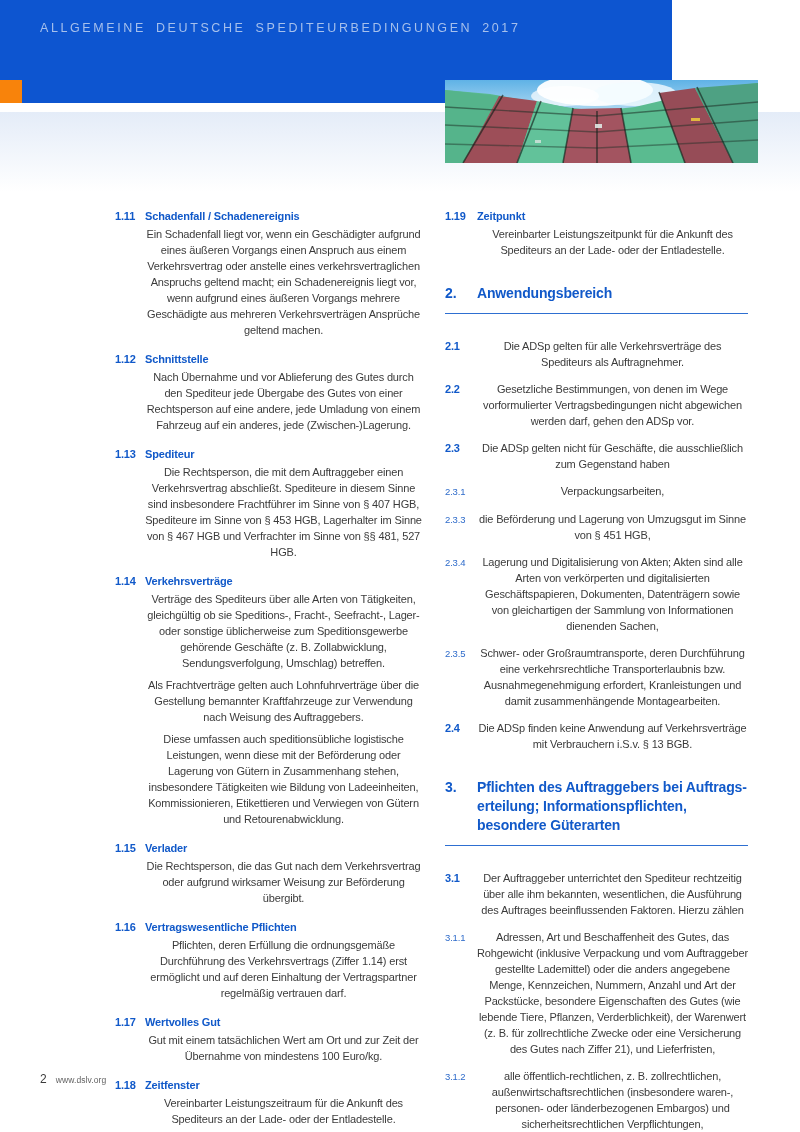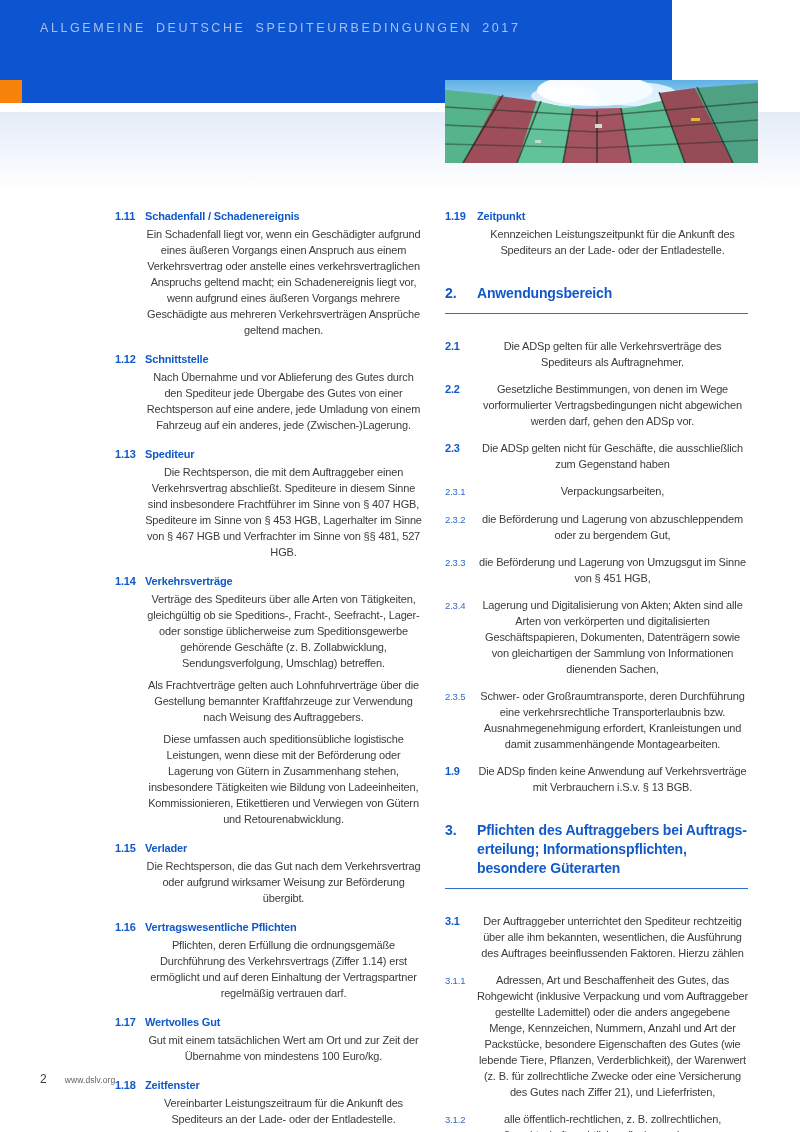--- a/index.html
+++ b/index.html
@@ -60,21 +60,21 @@
 
   .sec { margin-top:26px; margin-bottom:24px; }
   .sec-head { display:flex; font-size:14px; line-height:19px; font-weight:bold; color:#1159c9; }
   .sec-head .sec-num { flex:0 0 32px; }
   .sec-head .sec-title { flex:1; hyphens:manual; }
   .sec-rule { border:none; border-top:1.5px solid #2e6fd1; margin-top:10px; }
 
   
   .footer { position:absolute; left:40px; top:1072px; display:flex; align-items:baseline; }
   .page-number { font-size:12px; color:#3b3b3b; }
-  .website { font-size:8.5px; color:#636363; margin-left:18px; letter-spacing:0.1px; }
+  .website { font-size:8.5px; color:#636363; margin-left:9px; letter-spacing:0.1px; }
 </style>
 </head>
 <body>
 
 <div class="page">
 
   <div class="top-band">
     <div class="doc-title">ALLGEMEINE DEUTSCHE SPEDITEURBEDINGUNGEN 2017</div>
   </div>
   <div class="orange-square"></div>
@@ -202,21 +202,21 @@
   </div>
 
   <div class="col col-right">
 
     <div class="def term">
       <div class="def-head">
         <span class="num">1.19</span>
         <span class="title">Zeitpunkt</span>
       </div>
       <div class="def-body">
-          <p>Kennzeichen Leistungszeitpunkt für die Ankunft des Spediteurs an der Lade- oder der Entladestelle.</p>
+          <p>Vereinbarter Leistungszeitpunkt für die Ankunft des Spediteurs an der Lade- oder der Entladestelle.</p>
         </div>
     </div>
 
     <div class="sec">
       <div class="sec-head">
         <span class="sec-num">2.</span>
         <span class="sec-title">Anwendungsbereich</span>
       </div>
       <div class="sec-rule"></div>
     </div>
@@ -231,37 +231,33 @@
     </div>
     <div class="clause">
       <span class="num">2.3</span>
       <span class="text">Die ADSp gelten nicht für Geschäfte, die ausschließlich zum Gegenstand haben</span>
     </div>
     <div class="clause">
       <span class="num sub">2.3.1</span>
       <span class="text">Verpackungsarbeiten,</span>
     </div>
     <div class="clause">
-      <span class="num sub">2.3.2</span>
-      <span class="text">die Beförderung und Lagerung von abzuschleppendem oder zu bergendem Gut,</span>
-    </div>
-    <div class="clause">
       <span class="num sub">2.3.3</span>
       <span class="text">die Beförderung und Lagerung von Umzugsgut im Sinne von § 451 HGB,</span>
     </div>
     <div class="clause">
       <span class="num sub">2.3.4</span>
       <span class="text">Lagerung und Digitalisierung von Akten; Akten sind alle Arten von verkörperten und digitalisierten Geschäftspapieren, Dokumenten, Datenträgern sowie von gleichartigen der Sammlung von Informationen dienenden Sachen,</span>
     </div>
     <div class="clause">
       <span class="num sub">2.3.5</span>
       <span class="text">Schwer- oder Großraumtransporte, deren Durchführung eine verkehrsrechtliche Transporterlaubnis bzw. Ausnahmegenehmigung erfordert, Kranleistungen und damit zusammenhängende Montagearbeiten.</span>
     </div>
     <div class="clause">
-      <span class="num">1.9</span>
+      <span class="num">2.4</span>
       <span class="text">Die ADSp finden keine Anwendung auf Verkehrsverträge mit Verbrauchern i.S.v. § 13 BGB.</span>
     </div>
 
     <div class="sec">
       <div class="sec-head">
         <span class="sec-num">3.</span>
         <span class="sec-title">Pflichten des Auftraggebers bei Auftrags­erteilung; Informationspflichten, besondere Güterarten</span>
       </div>
       <div class="sec-rule"></div>
     </div>

